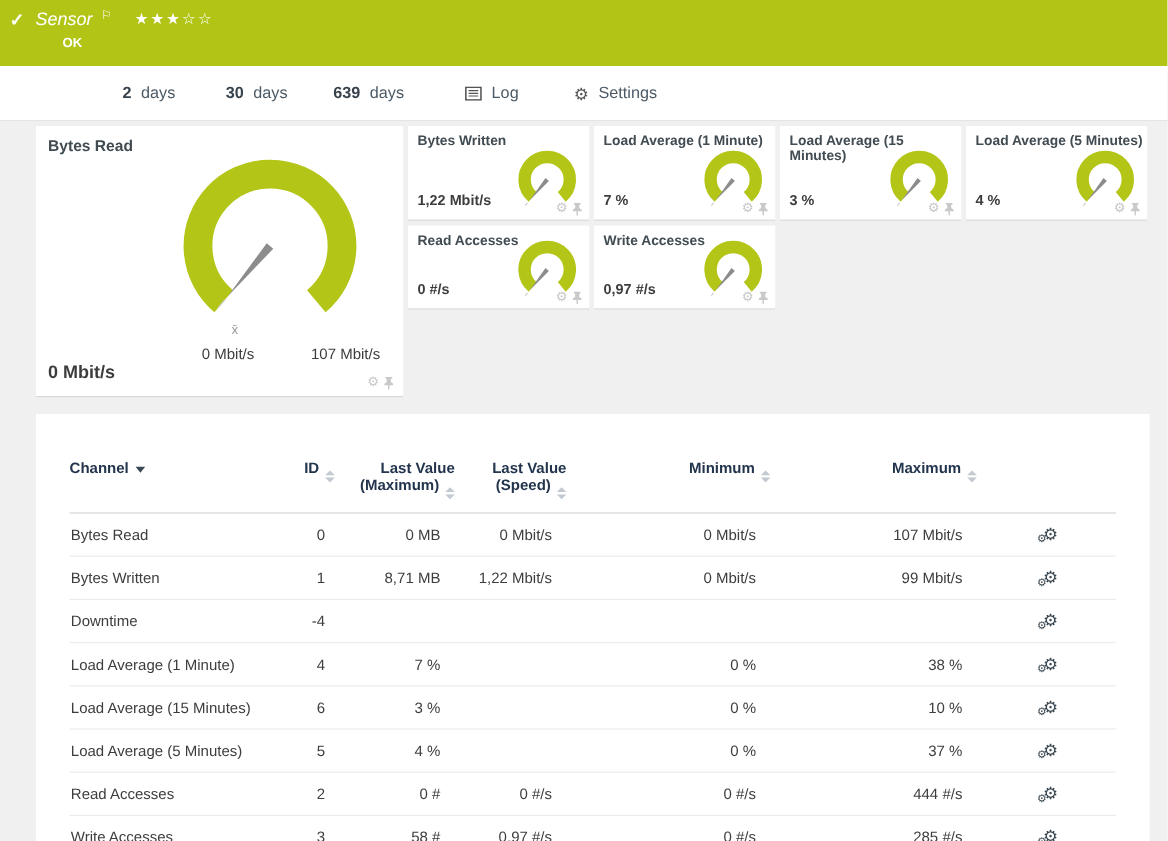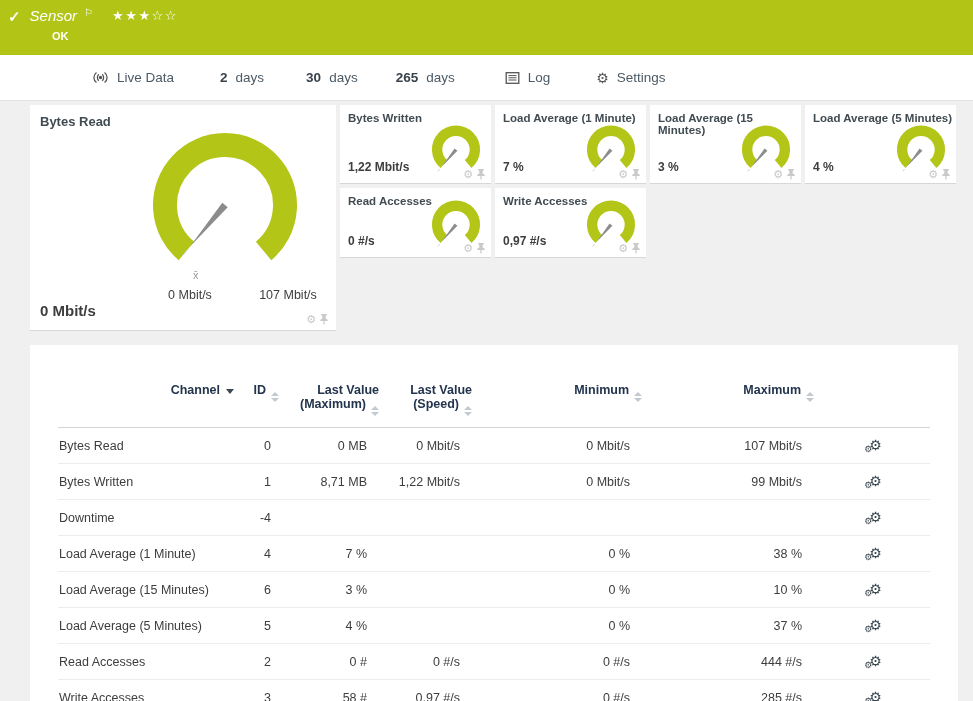--- a/index.html
+++ b/index.html
@@ -56,21 +56,21 @@
   
   .panel-table{position:absolute;left:30px;top:345px;width:928px;height:356px;background:#fff}
   table.channels{position:absolute;left:28px;top:36px;width:872px;border-collapse:collapse;
                  table-layout:fixed;font-size:12.5px;color:#3d3d3d}
   table.channels col.c1{width:182px}table.channels col.c2{width:45px}
   table.channels col.c3{width:100px}table.channels col.c4{width:93px}
   table.channels col.c5{width:170px}table.channels col.c6{width:172px}
   table.channels col.c7{width:110px}
   th{font-size:12.5px;font-weight:700;color:#23344d;text-align:right;vertical-align:top;
      padding:2px 6px 13px 0;white-space:nowrap}
-  th.h-ch{text-align:right}
+  th.h-ch{text-align:left}
   thead tr{border-bottom:1px solid #d5d5d5}
   td{height:33px;text-align:right;padding-right:18px;border-bottom:1px solid #ececec;white-space:nowrap}
   td.c-ch{text-align:left;padding-right:0}
   td.c-id{padding-right:14px}
   td.c-edit{text-align:center;padding-right:0}
   .sort{display:inline-flex;flex-direction:column;gap:2px;margin-left:5px;position:relative;top:2px;cursor:pointer}
   .sort i{display:block;width:0;height:0;border-left:4px solid transparent;border-right:4px solid transparent}
   .sort .u{border-bottom:4px solid #c3c9d0}
   .sort .d{border-top:4px solid #c3c9d0}
   .caret{display:inline-block;width:0;height:0;border-left:4.5px solid transparent;
@@ -87,39 +87,30 @@
     <div class="topline">
       <span class="check">✓</span>
       <span class="kind">Sensor</span>
       <span class="flag">⚐</span>
       <span class="stars">★★★☆☆</span>
     </div>
     <div class="status-ok">OK</div>
   </div>
 
   <div class="tabbar">
-    <div class="tab t-live">
-      <span class="tabicon">
-        <svg width="17" height="13" viewBox="0 0 16 12">
-          <circle cx="8" cy="6" r="1.6" fill="#555"></circle>
-          <path d="M6.4 3 A4 4 0 0 0 6.4 9 M4.2 1.2 A6 6 0 0 0 4.2 10.8 M9.6 3 A4 4 0 0 1 9.6 9 M11.8 1.2 A6 6 0 0 1 11.8 10.8" fill="none" stroke="#555" stroke-width="1.2"></path>
-        </svg>
-      </span>
-      <span>Live Data</span>
-    </div>
     <div class="tab t-d2">
       <b>2</b>
       <span>days</span>
     </div>
     <div class="tab t-d30">
       <b>30</b>
       <span>days</span>
     </div>
     <div class="tab t-d365">
-      <b>265</b>
+      <b>639</b>
       <span>days</span>
     </div>
     <div class="tab t-log">
       <span class="tabicon">
         <svg width="15" height="12" viewBox="0 0 14 12">
           <rect x="0.7" y="0.7" width="12.6" height="10.6" fill="none" stroke="#555" stroke-width="1.3"></rect>
           <path d="M3 3.6 H11 M3 5.8 H11 M3 8 H11" stroke="#555" stroke-width="1"></path>
         </svg>
       </span>
       <span>Log</span>

